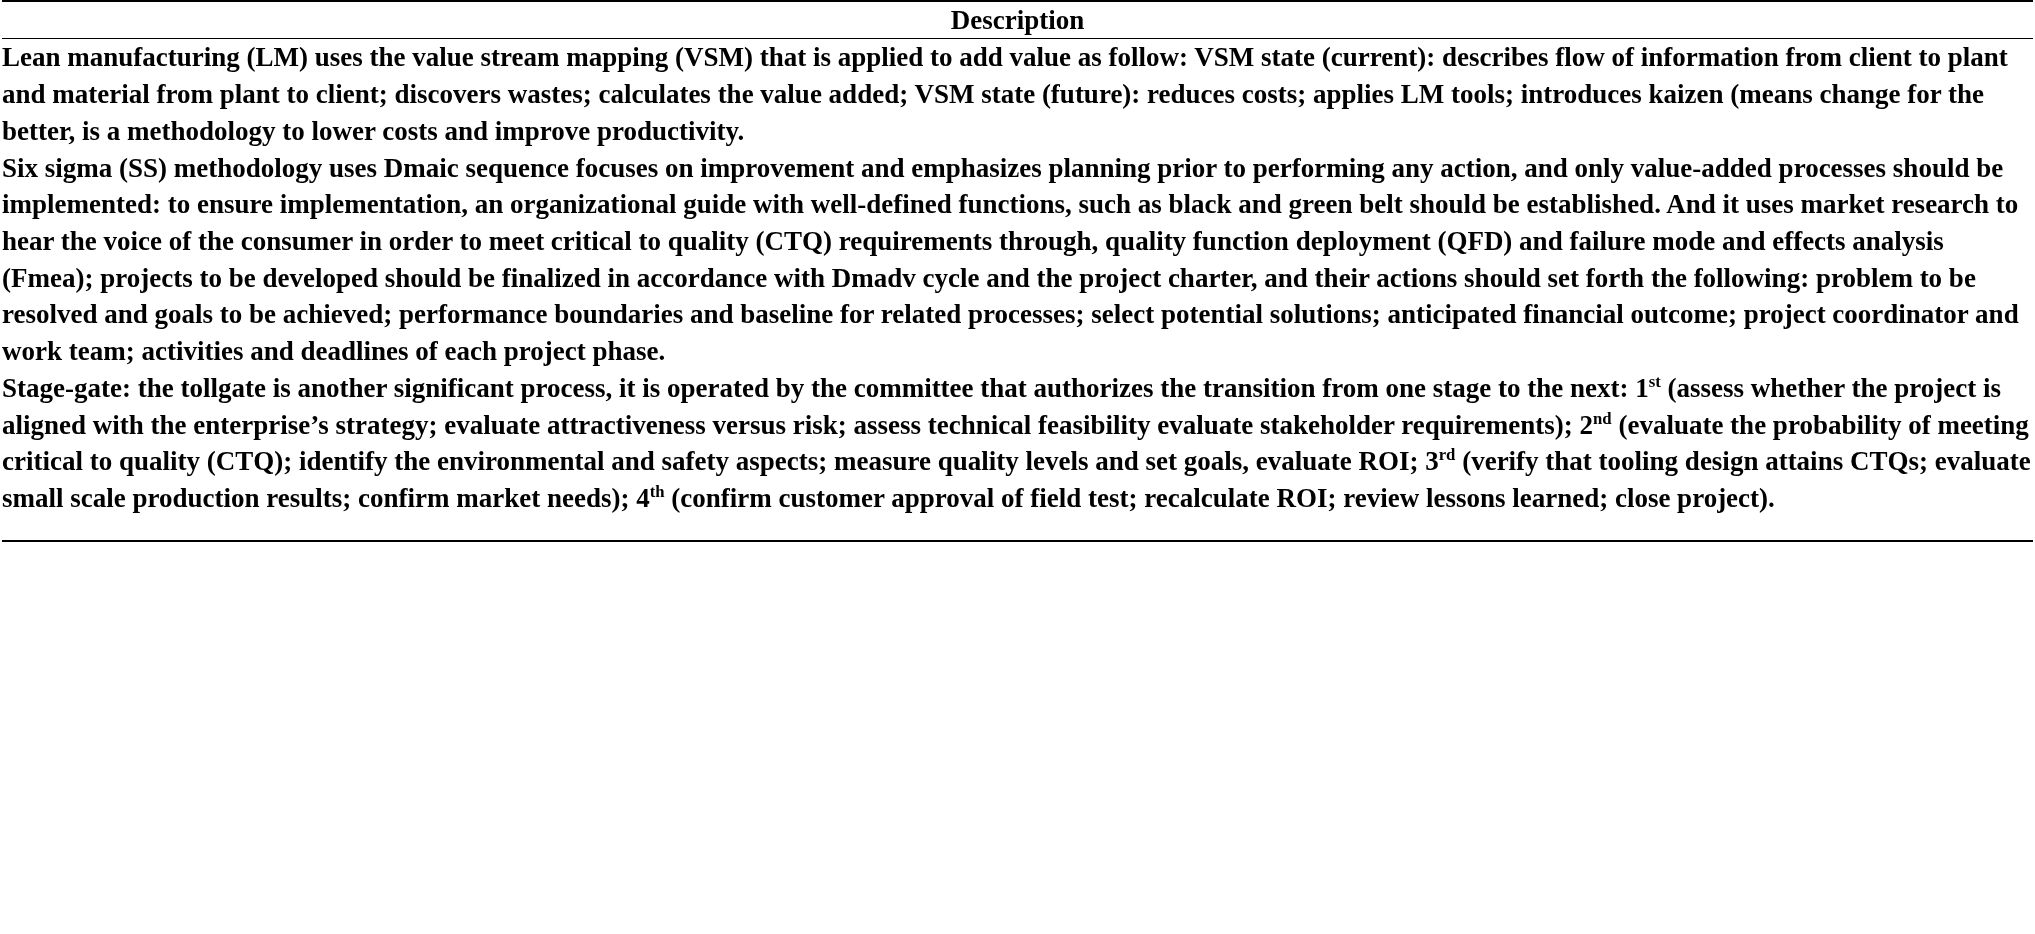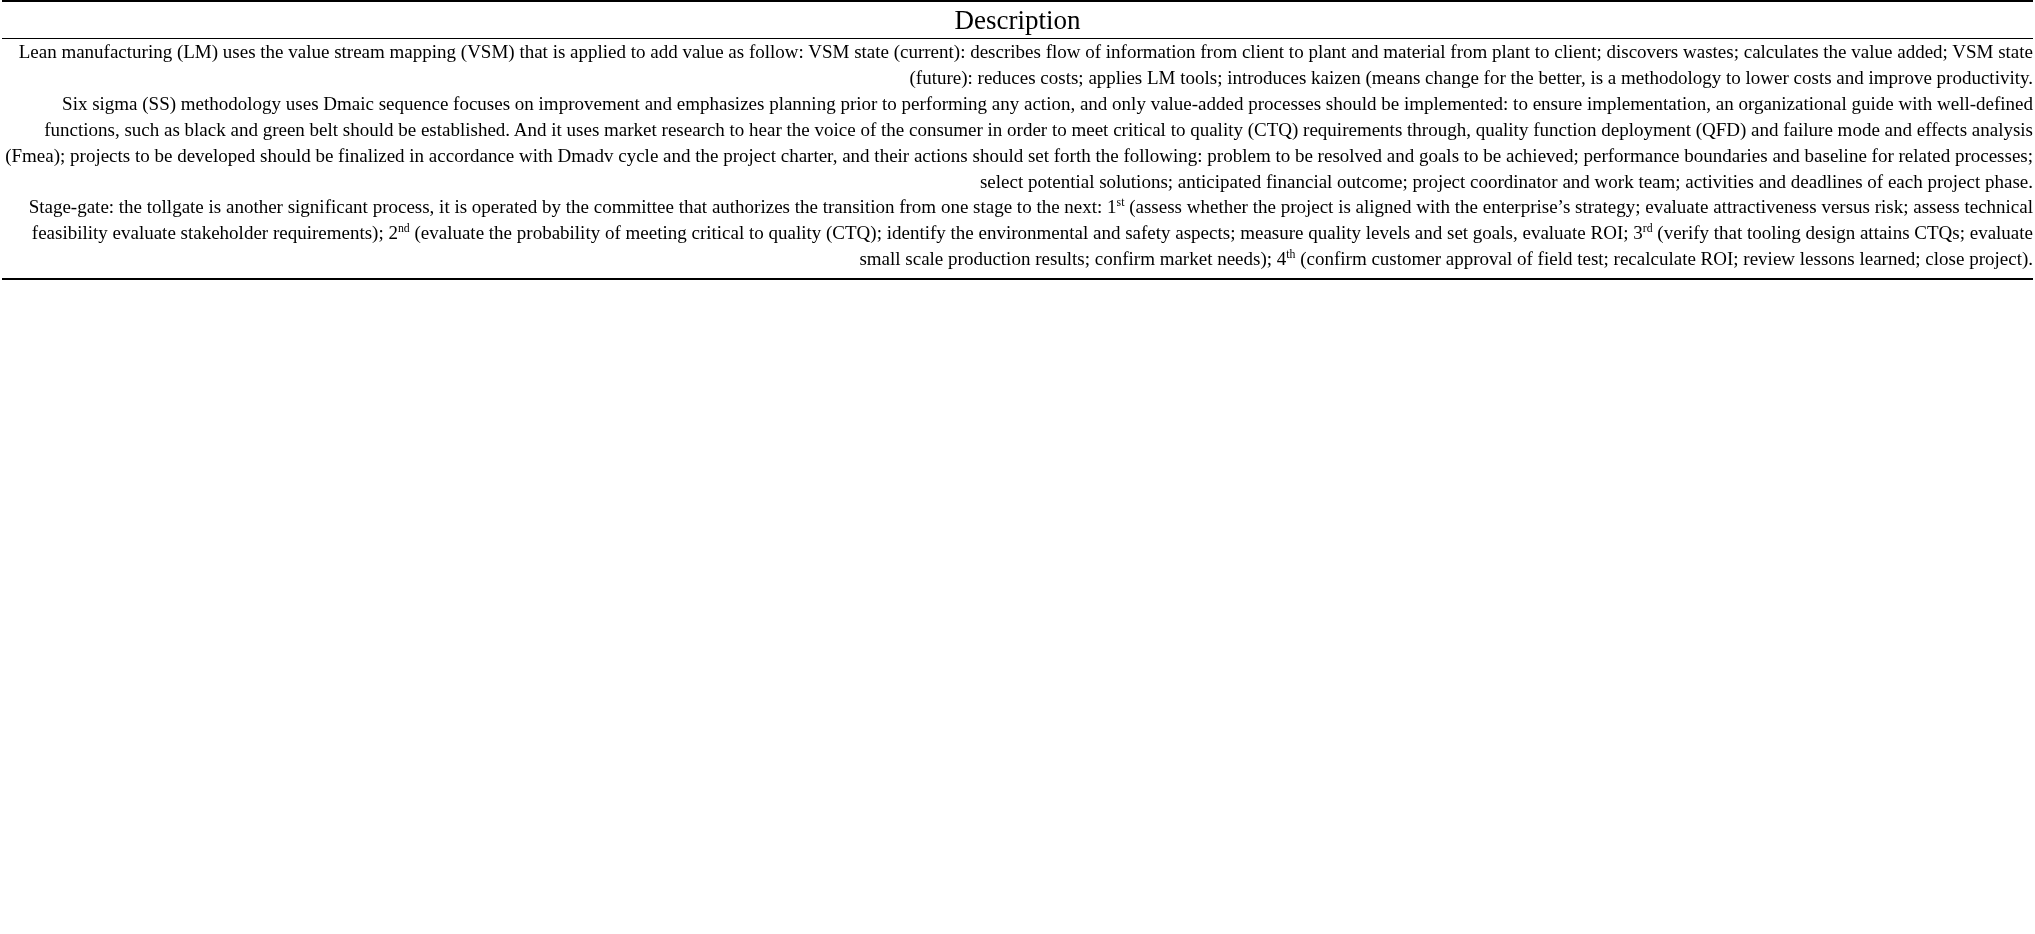--- a/index.html
+++ b/index.html
@@ -21,40 +21,41 @@
   }
   table.desc-table {
     width: 100%;
     border-collapse: collapse;
     table-layout: fixed;
   }
   table.desc-table th,
   table.desc-table td {
     padding: 0;
     margin: 0;
+    font-weight: bold;
   }
   .header-cell {
     font-weight: normal;
     font-size: 27px;
     line-height: 1.35;
     text-align: center;
     border-top: 2px solid #000000;
     border-bottom: 1.5px solid #000000;
     padding: 4px 0 7px 0;
   }
   .body-cell {
-    font-size: 19px;
+    font-size: 27px;
     line-height: 1.36;
-    text-align: right;
+    text-align: left;
     padding: 3px 14px 4px 14px;
     vertical-align: top;
   }
   .row-last .body-cell {
     border-bottom: 2px solid #000000;
-    padding-bottom: 6px;
+    padding-bottom: 23px;
   }
   sup {
     font-size: 0.62em;
     vertical-align: super;
     line-height: 0;
   }
 </style>
 </head>
 <body>
 

